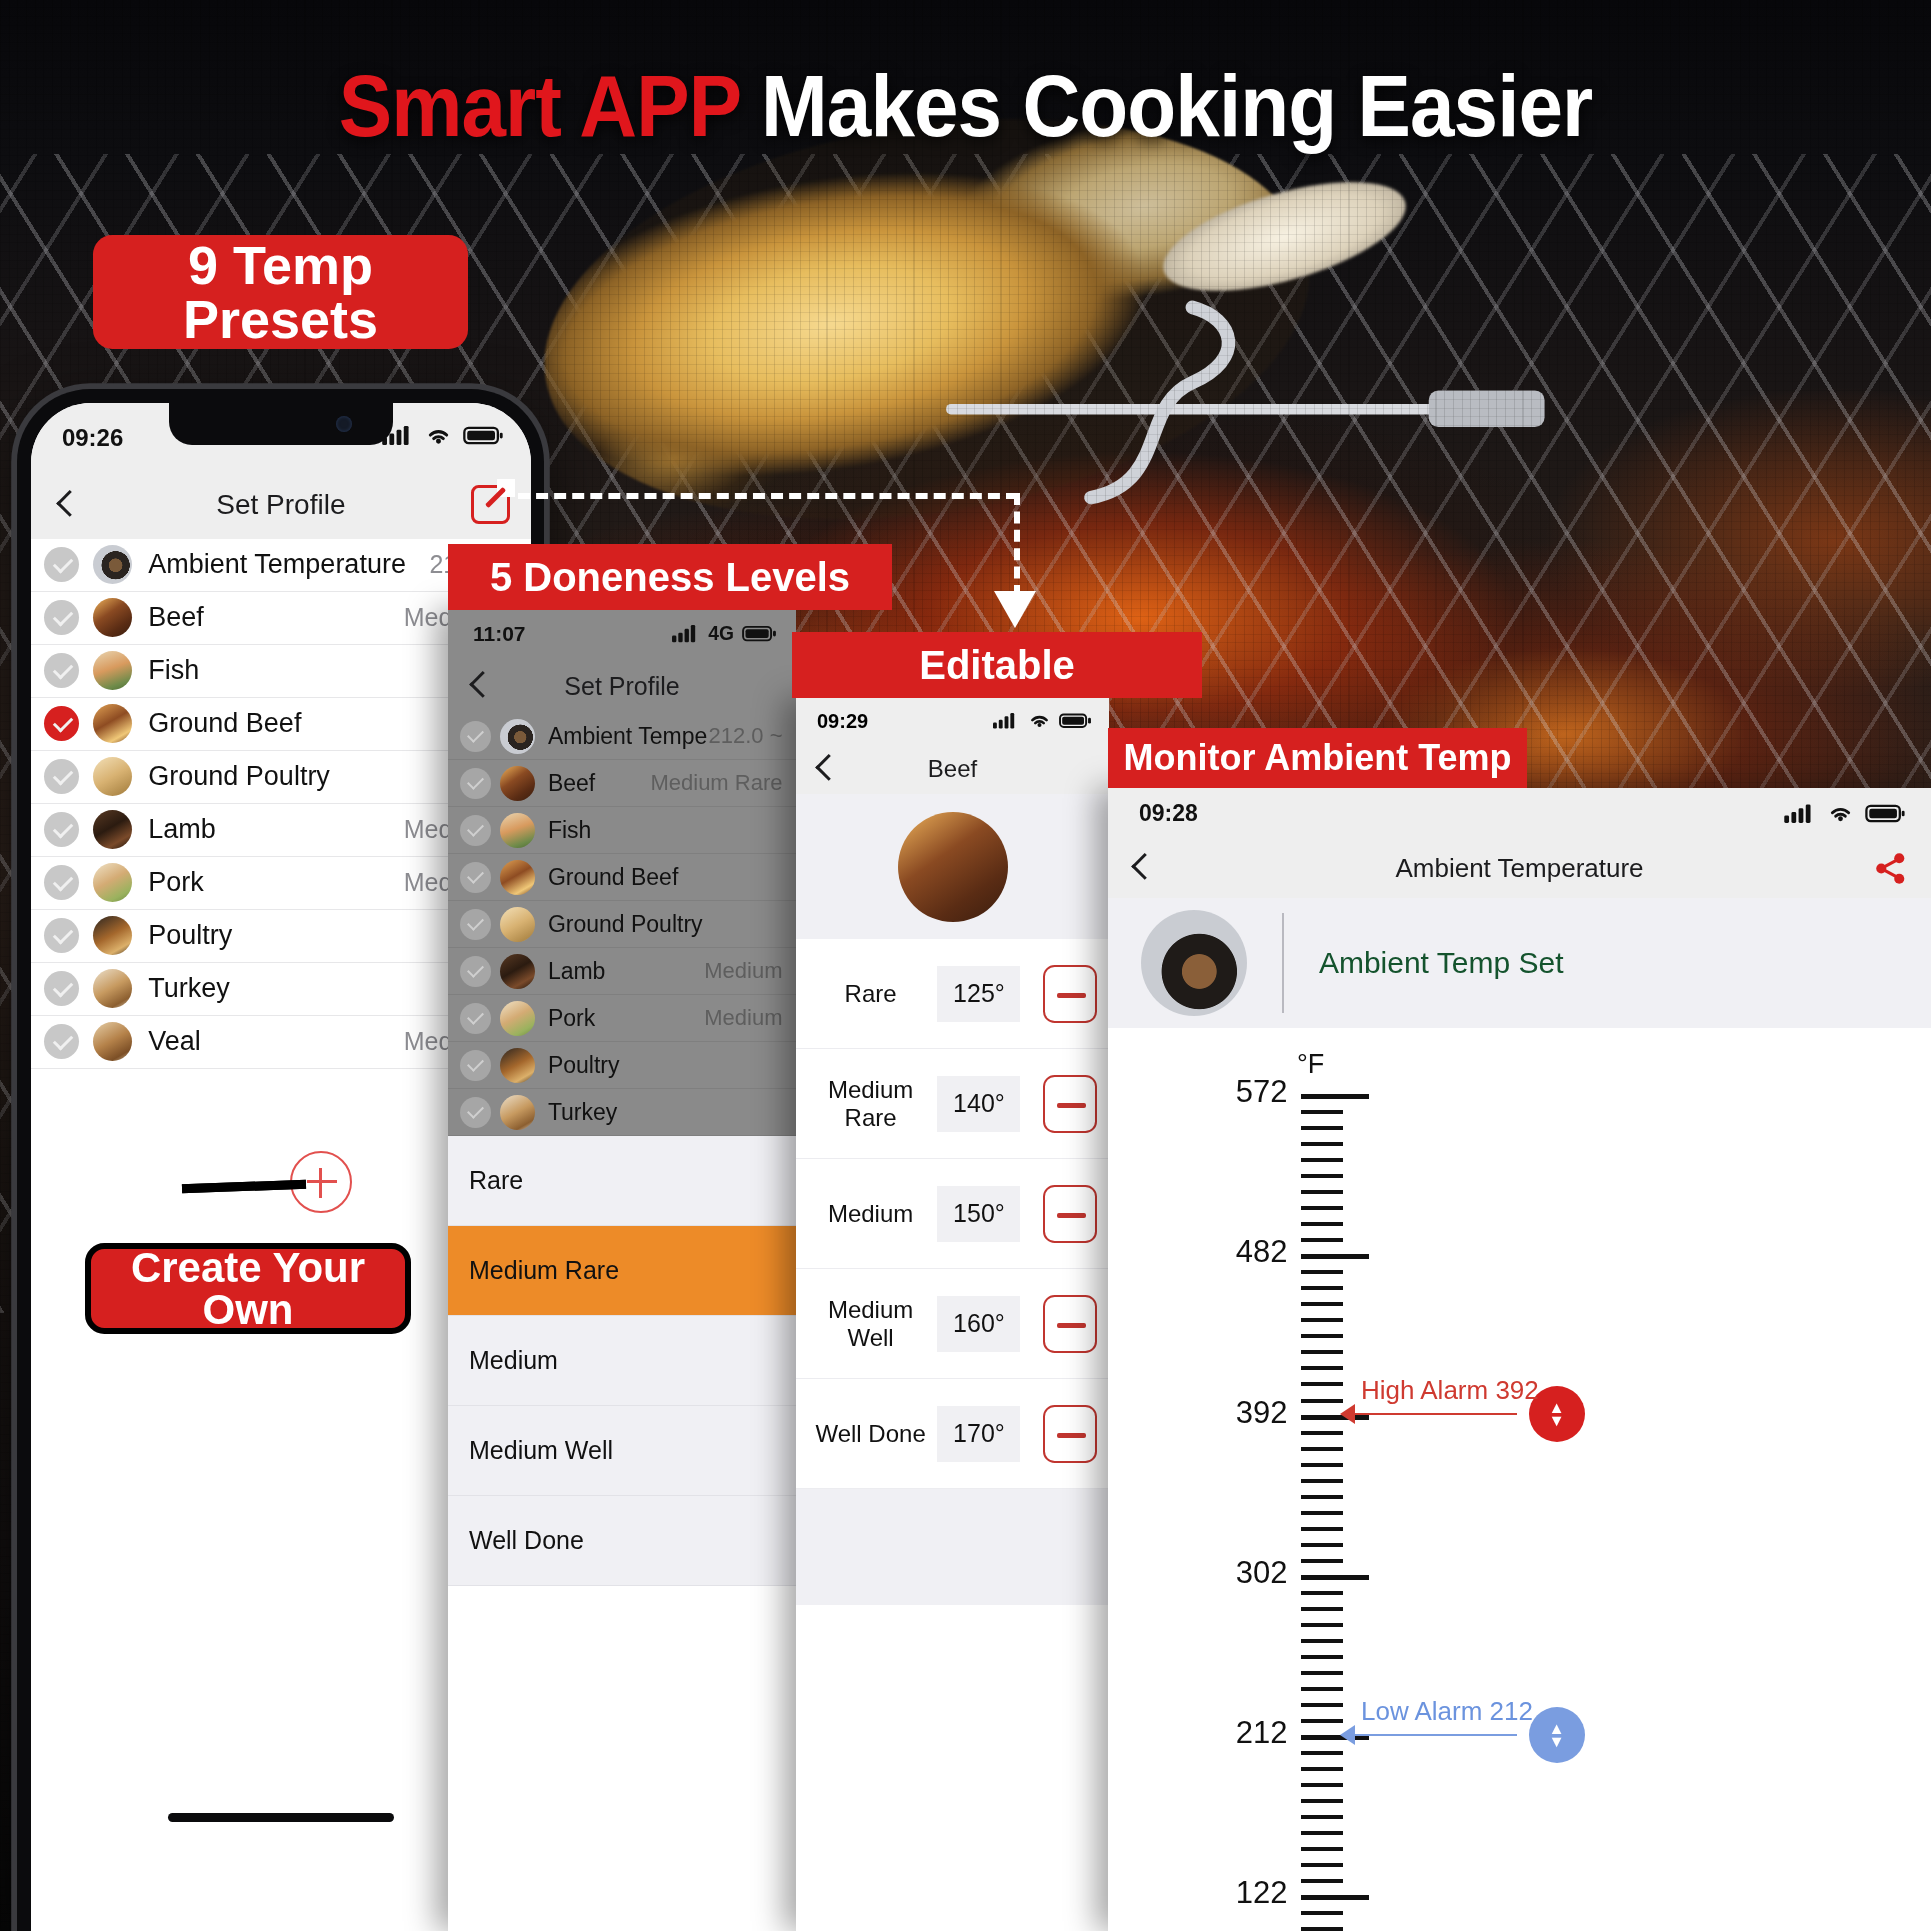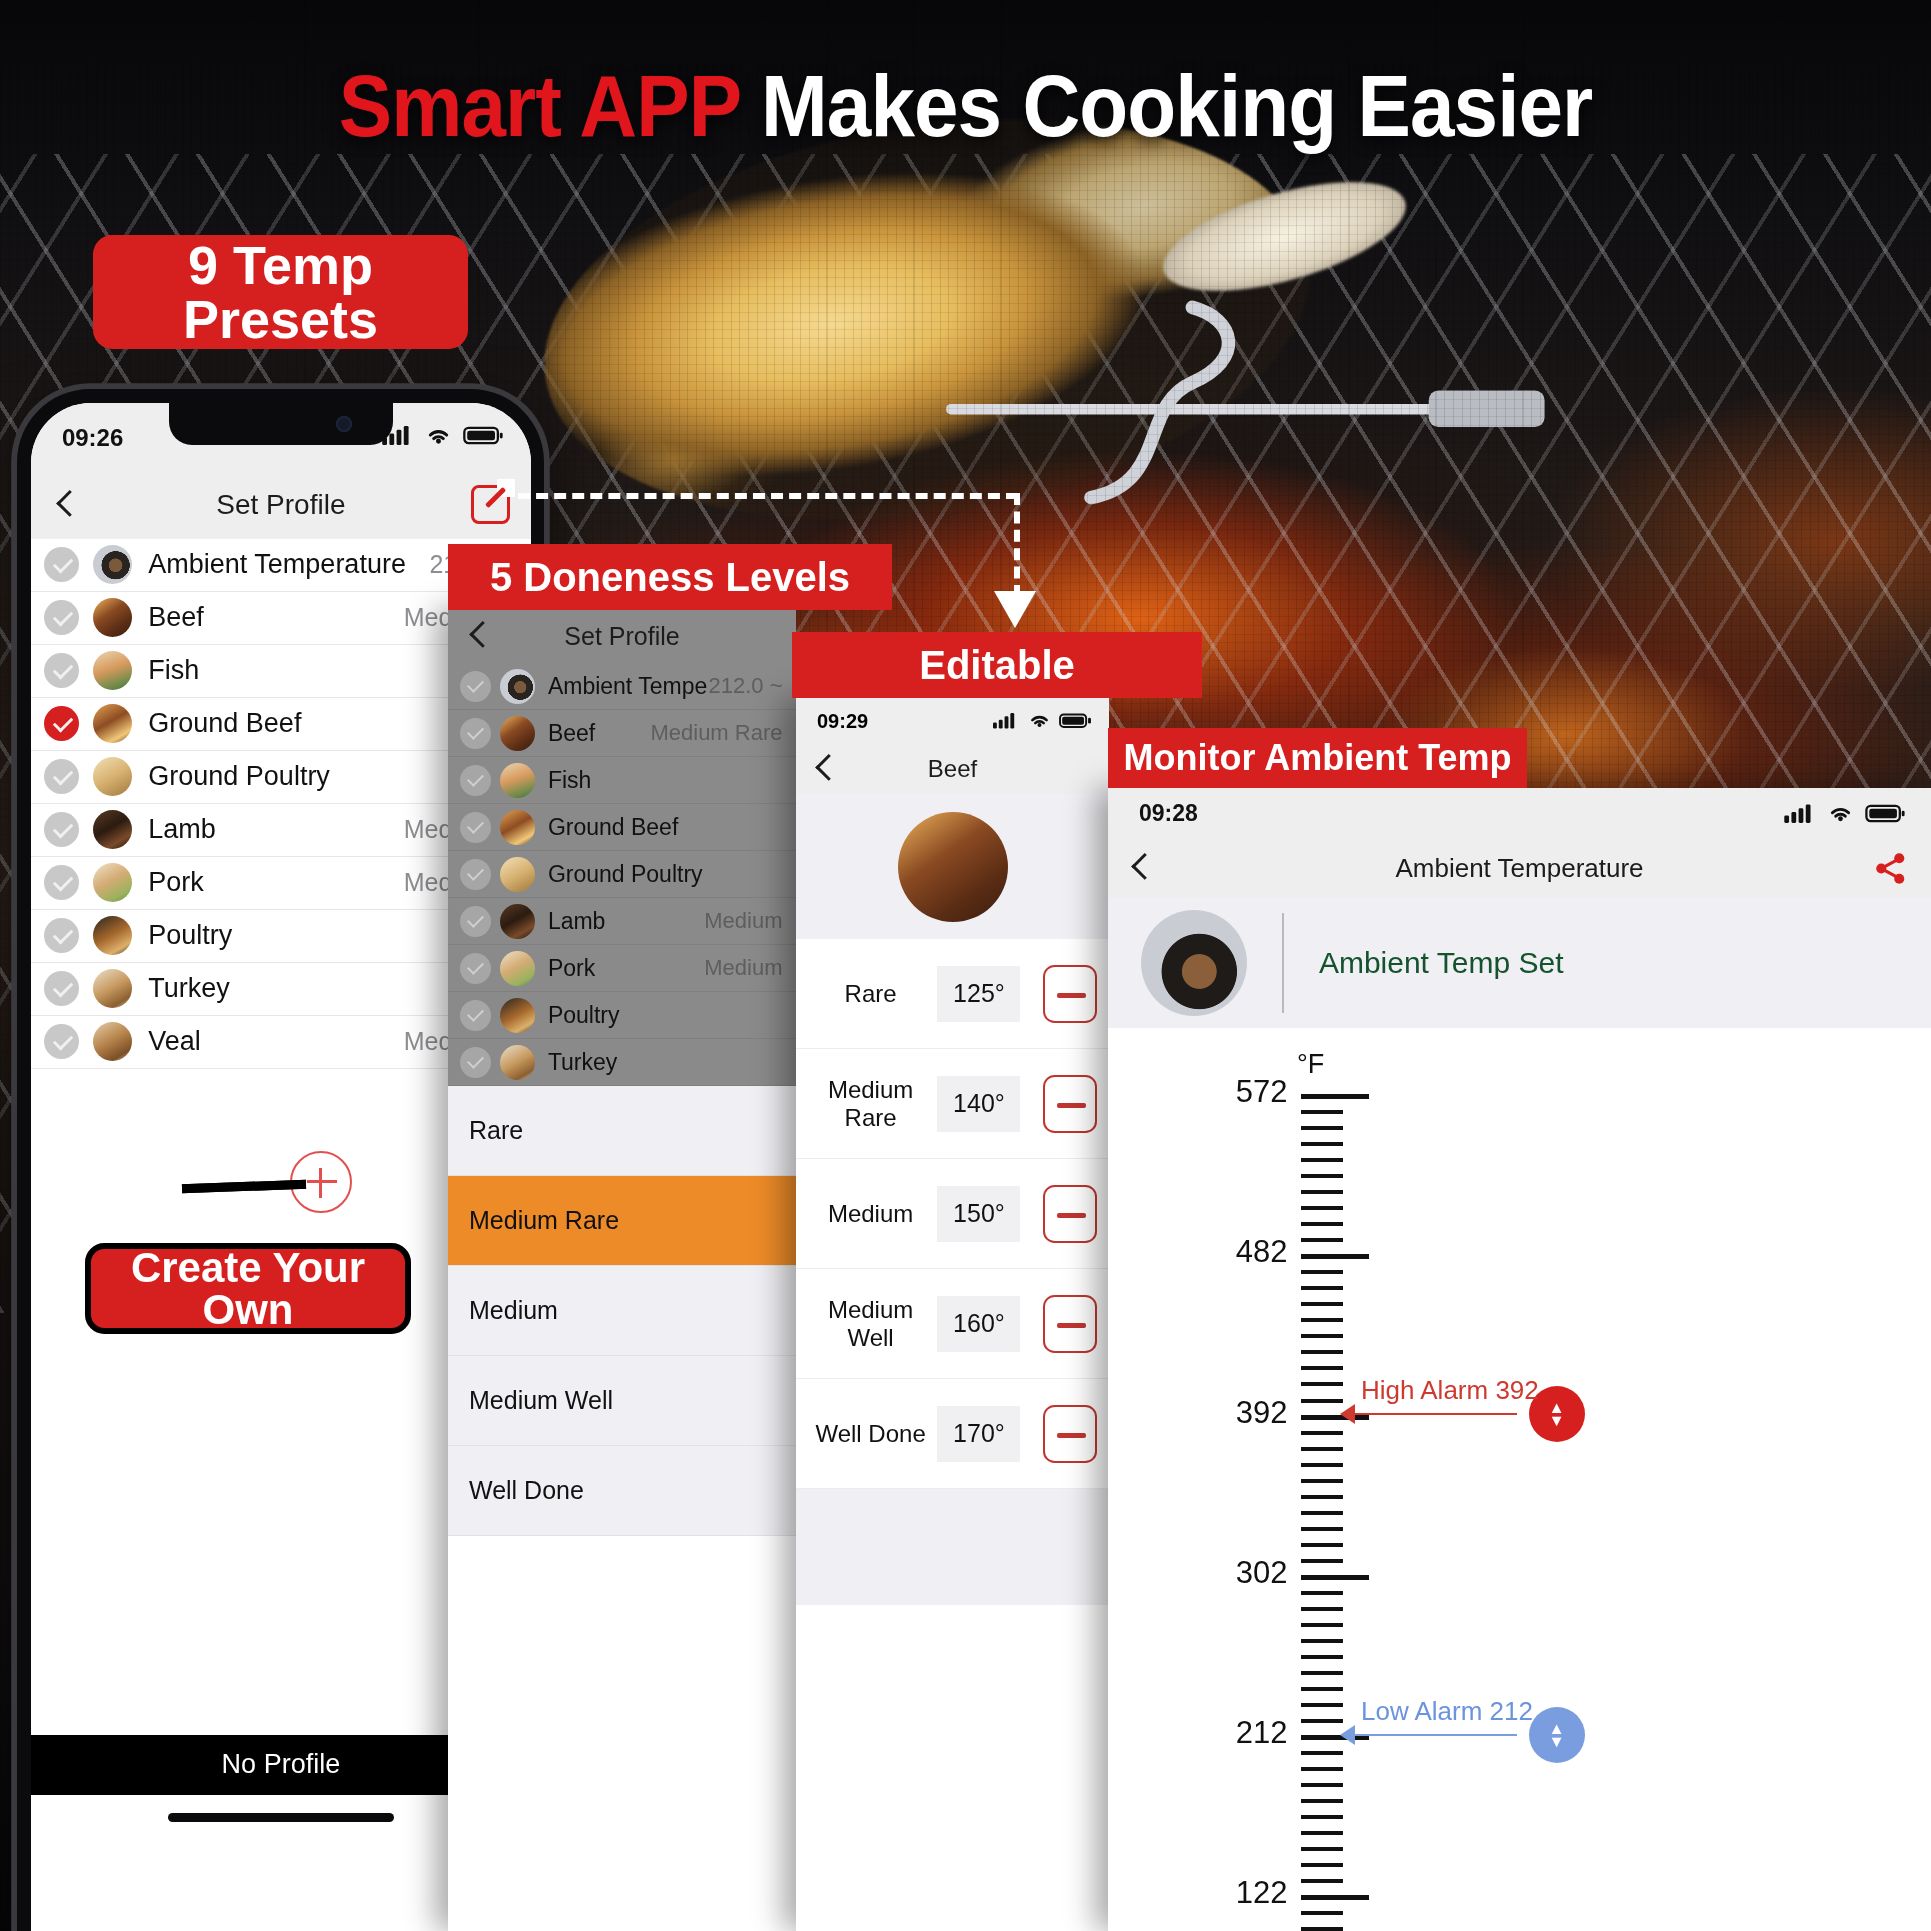--- a/index.html
+++ b/index.html
@@ -531,29 +531,45 @@
       </div>
     </div>
 
     <div class="plus-wrap">
       <div class="plus-btn"></div>
     </div>
 
     <div style="flex:1 1 auto; background:#fff; height:376px;"></div>
 
     <div class="bottombar">
-      <div class="left">No Profile</div>
     </div>
     <div class="homebar">
         <i></i>
       </div>
   </div>
 </div>
 
 <div id="phone2">
+  <div class="p2-status">
+    <span>11:07</span>
+    <span style="display:flex;align-items:center;gap:7.7px;">
+      <svg width="29" height="19.3" viewBox="0 0 30 20">
+        <rect x="0" y="12" width="4.5" height="7" rx="1.4" fill="#111"></rect>
+        <rect x="6.5" y="9" width="4.5" height="10" rx="1.4" fill="#111"></rect>
+        <rect x="13" y="5" width="4.5" height="14" rx="1.4" fill="#111"></rect>
+        <rect x="19.5" y="1" width="4.5" height="18" rx="1.4" fill="#111"></rect>
+      </svg>
+      <span style="font-size:19.3px;color:#111;">4G</span>
+      <svg width="35" height="19.3" viewBox="0 0 36 20">
+        <rect x="1" y="3" width="29" height="14" rx="4" stroke="#111" stroke-width="2" fill="none"></rect>
+        <rect x="3.5" y="5.5" width="24" height="9" rx="2" fill="#111"></rect>
+        <rect x="32" y="7" width="3" height="6" rx="1.5" fill="#111"></rect>
+      </svg>
+    </span>
+  </div>
 
   <div class="p2-nav">
     <div class="chev-back"></div>
     <div class="title">Set Profile</div>
   </div>
 
   <div>
     <div class="p2-row">
       <div class="check"></div>
       <div class="thumb im-ambient"></div>

